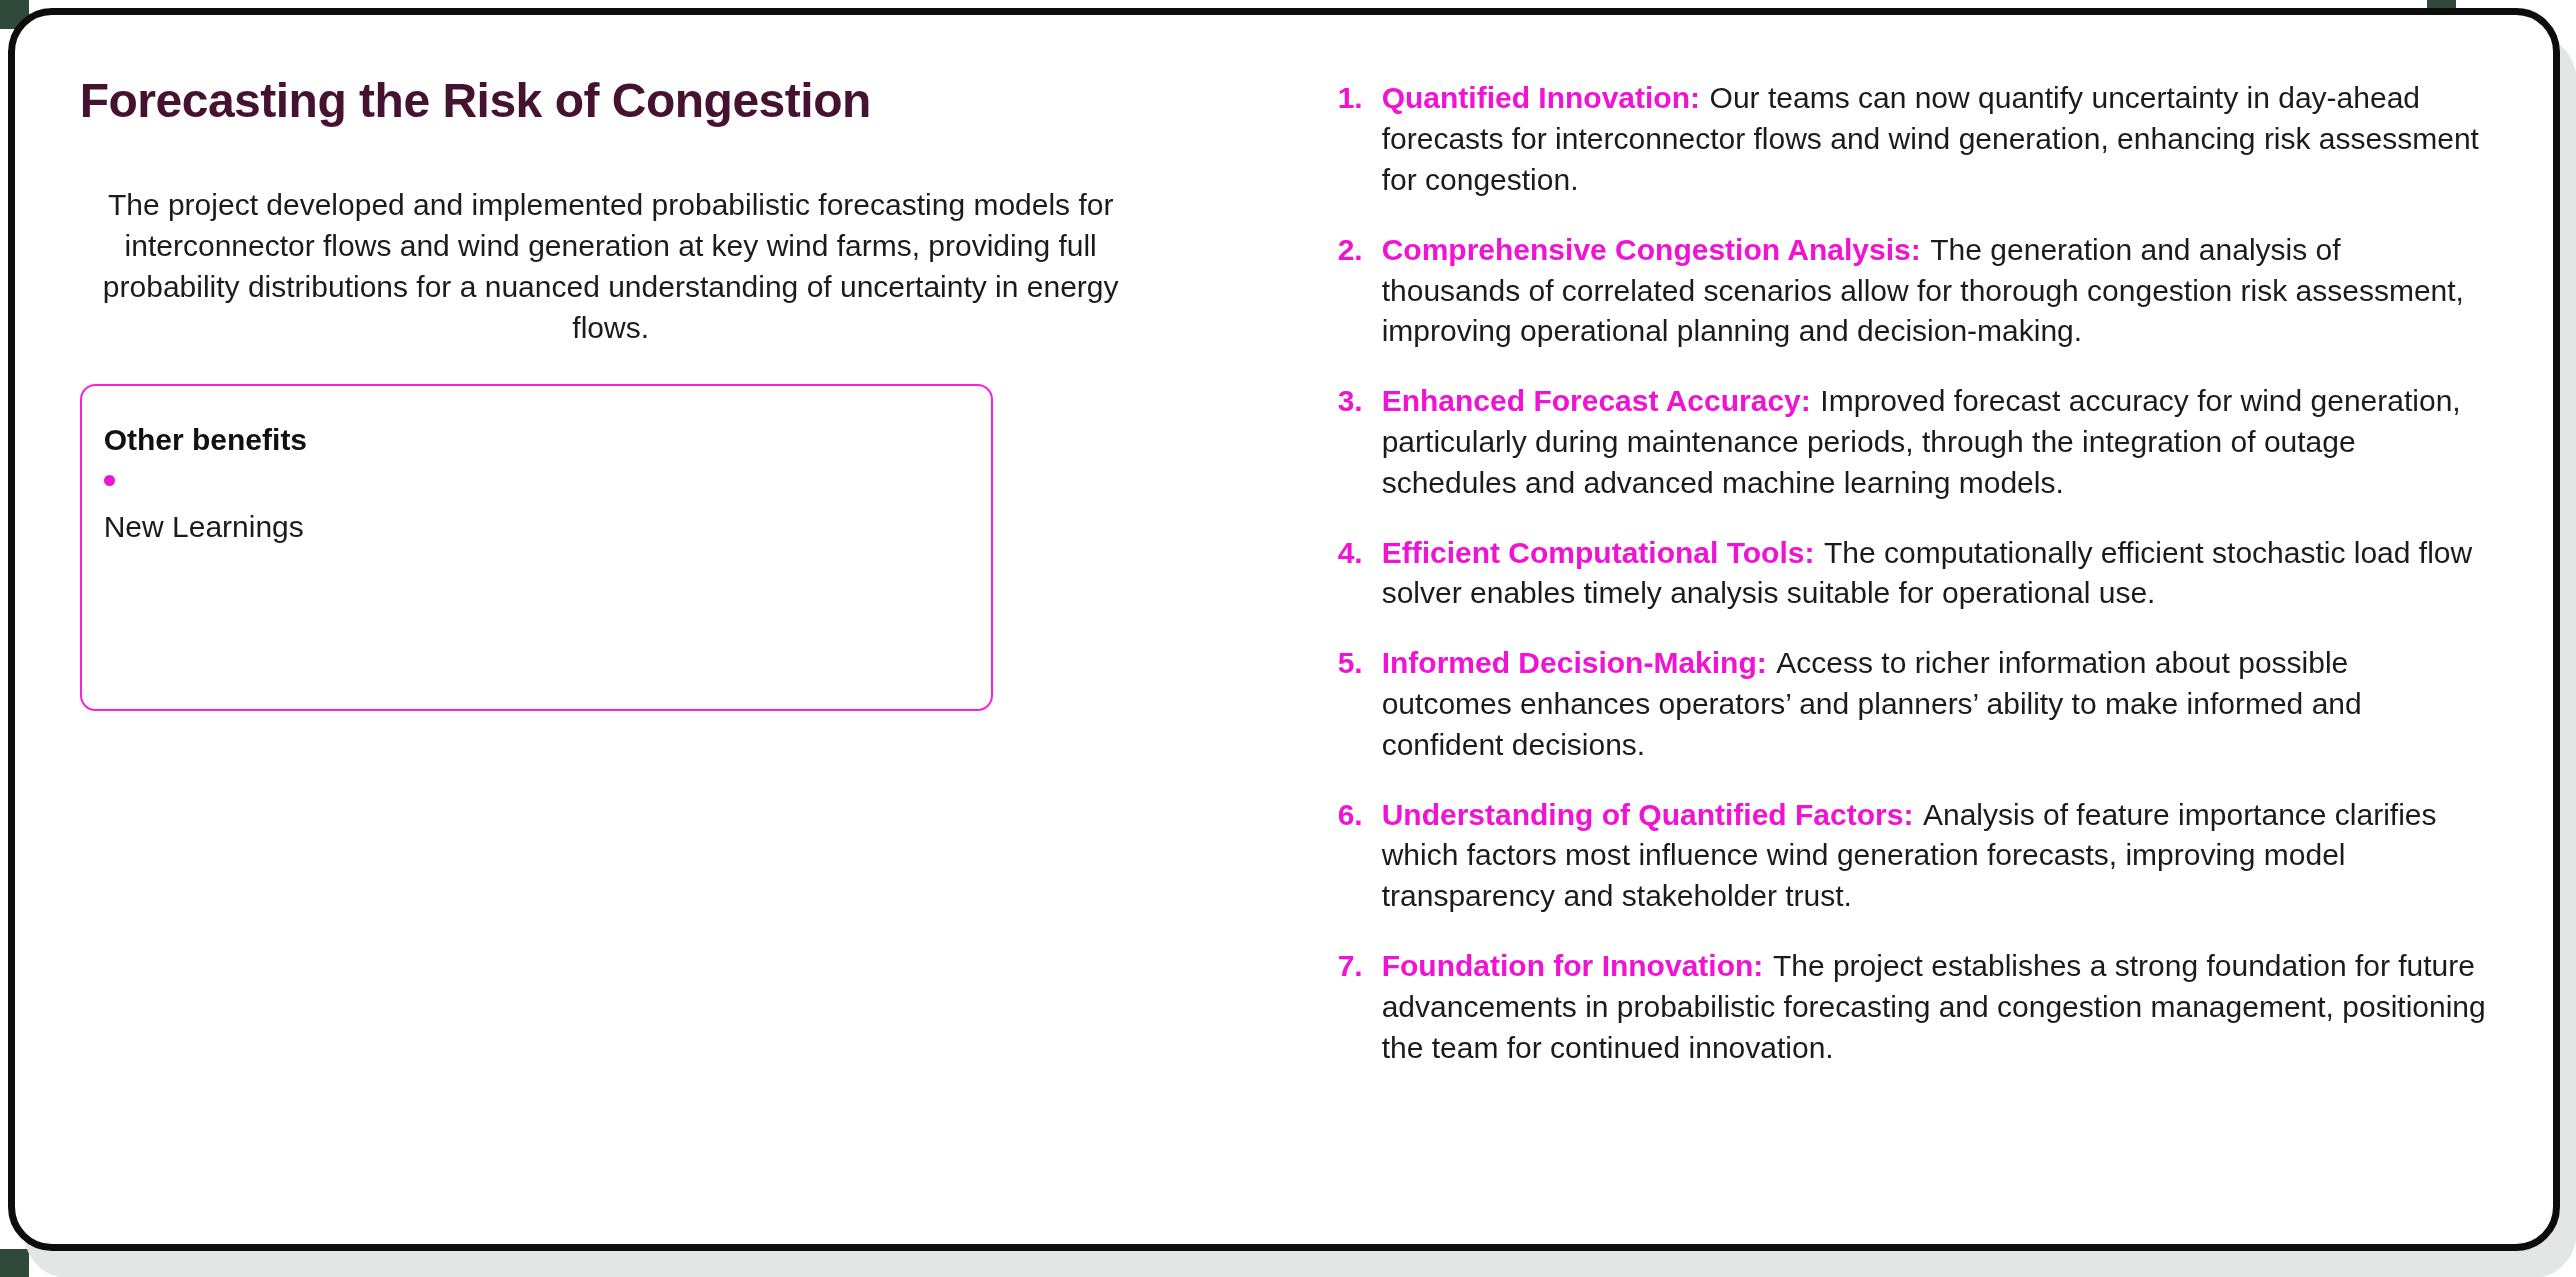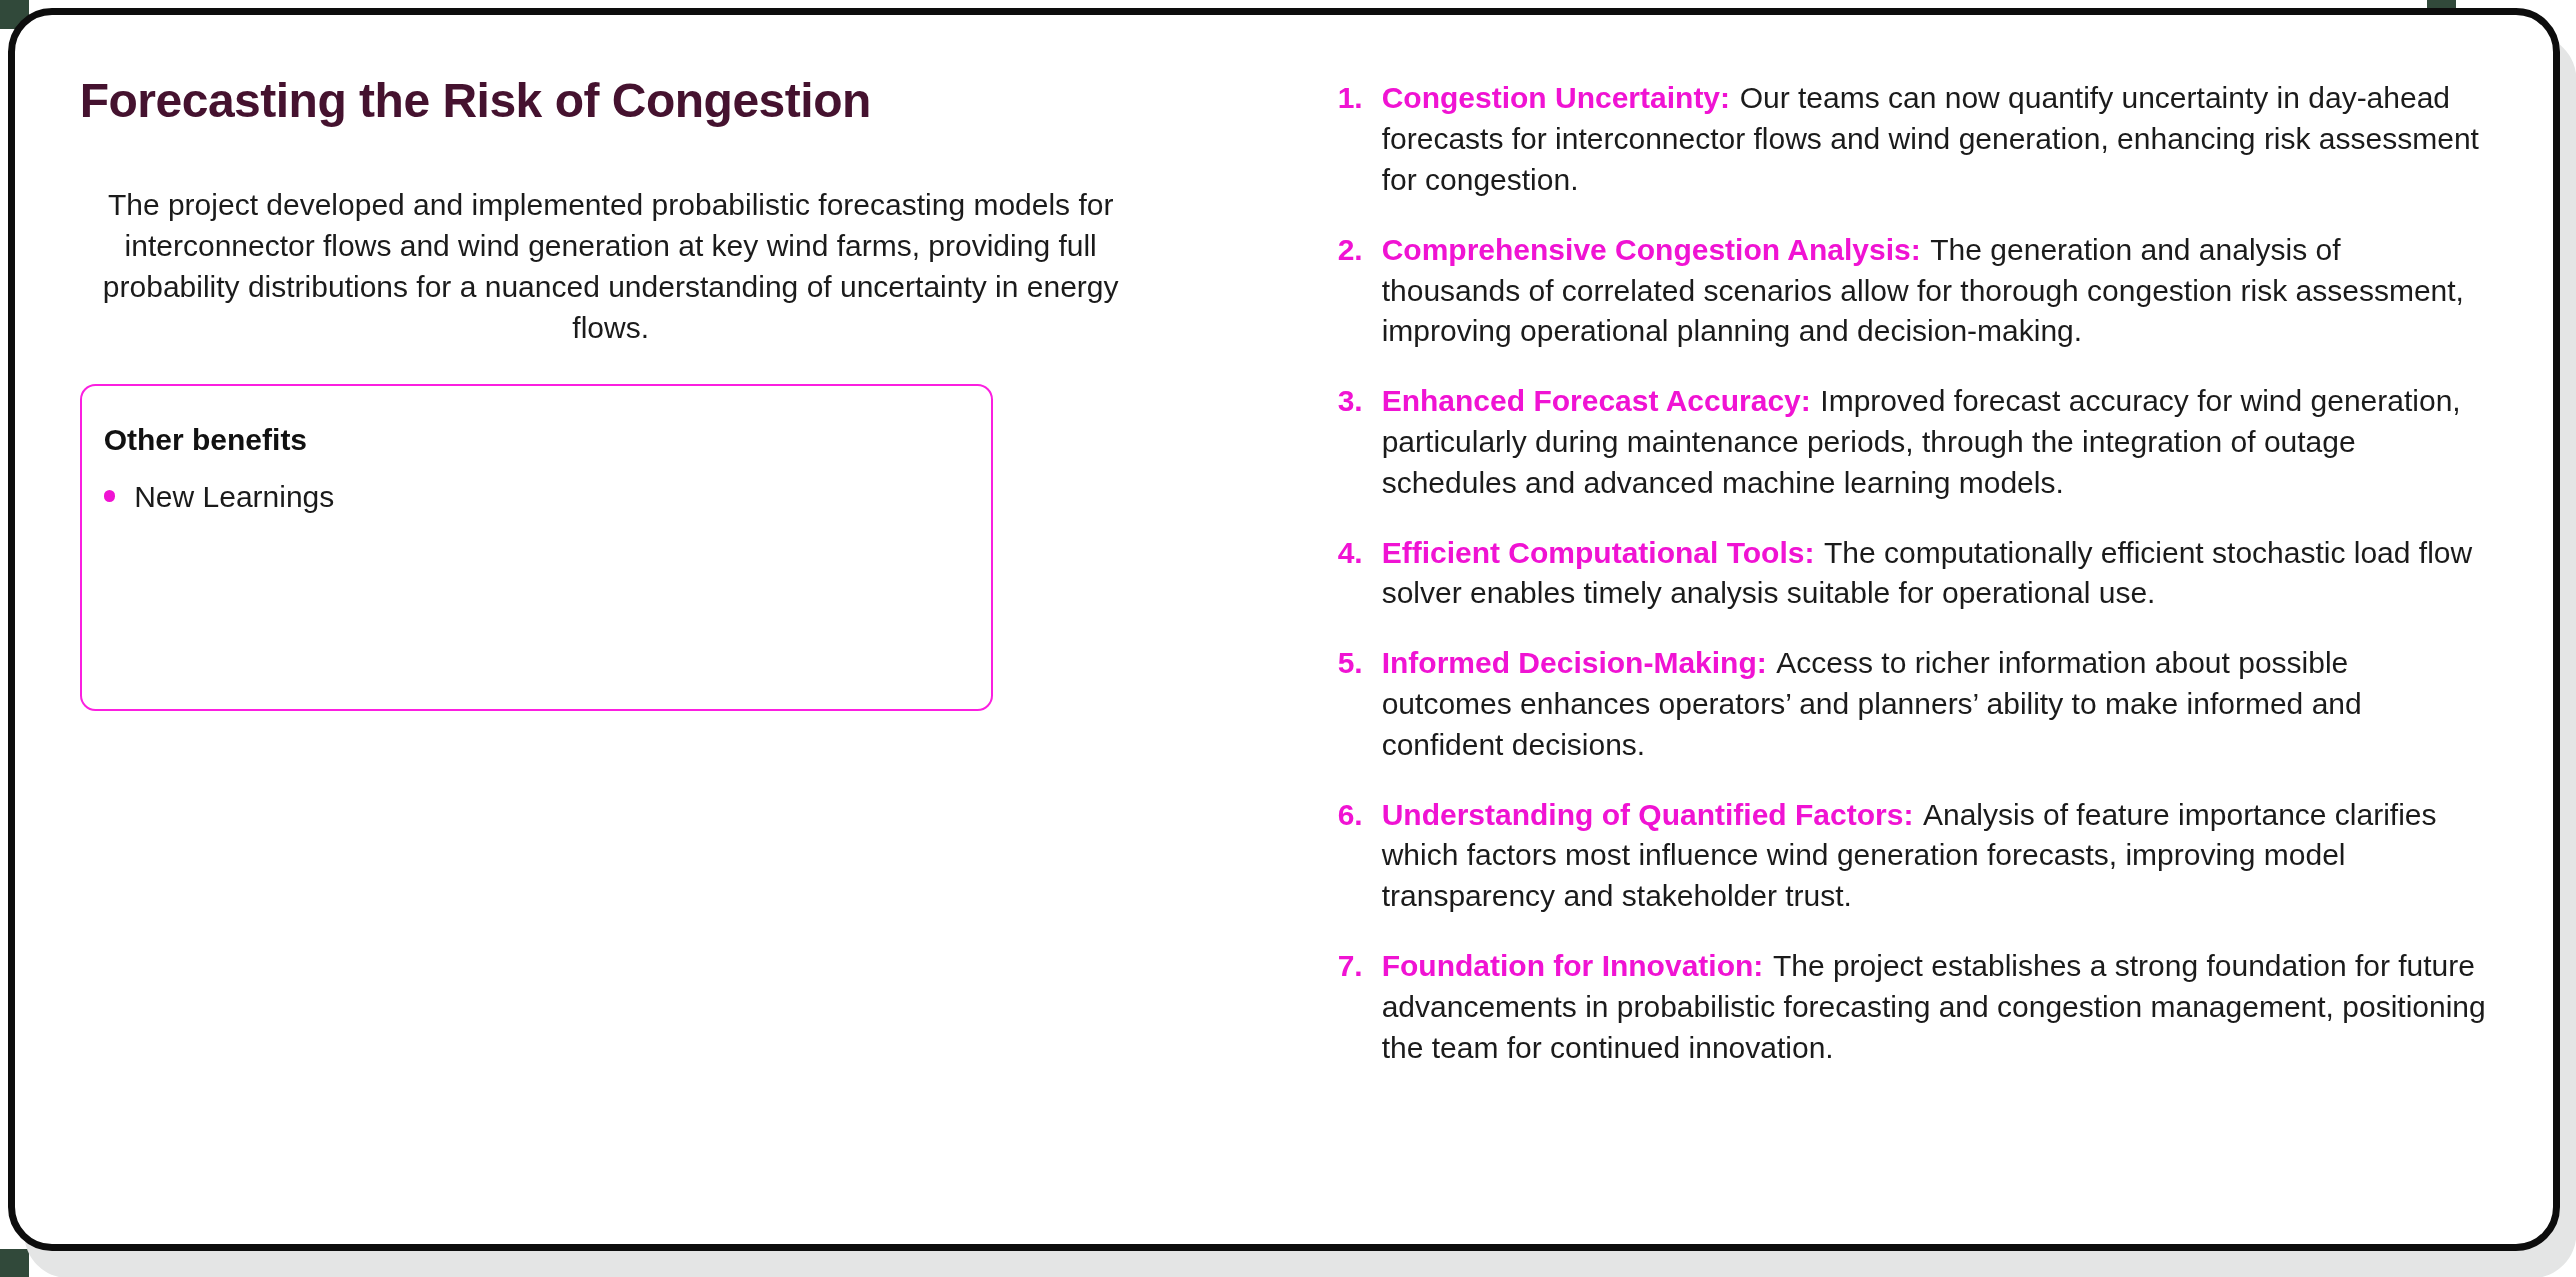--- a/index.html
+++ b/index.html
@@ -72,20 +72,21 @@
     font-size: 30px;
     font-weight: 700;
     color: #111111;
   }
   .bullet-row {
     display: flex;
     align-items: baseline;
     gap: 19px;
     font-size: 30px;
     color: #1b1b1b;
+    flex-direction: column;
   }
   .bullet-dot {
     flex: 0 0 auto;
     width: 11.5px; height: 11.5px;
     border-radius: 50%;
     background: #f013d3;
     position: relative; top: -4.8px;
   }
 
   .benefit-item {
@@ -129,21 +130,21 @@
             <span class="bullet-dot"></span>
             <span>New Learnings</span>
           </div>
         </div>
       </div>
 
       <div class="right-col">
 
         <div class="benefit-item">
           <span class="benefit-number">1.</span>
-          <p class="benefit-body"><span class="benefit-label">Congestion Uncertainty:</span><span>Our teams can now quantify uncertainty in day-ahead forecasts for interconnector flows and wind generation, enhancing risk assessment for congestion.</span></p>
+          <p class="benefit-body"><span class="benefit-label">Quantified Innovation:</span><span>Our teams can now quantify uncertainty in day-ahead forecasts for interconnector flows and wind generation, enhancing risk assessment for congestion.</span></p>
         </div>
 
         <div class="benefit-item">
           <span class="benefit-number">2.</span>
           <p class="benefit-body"><span class="benefit-label">Comprehensive Congestion Analysis:</span><span>The generation and analysis of thousands of correlated scenarios allow for thorough congestion risk assessment, improving operational planning and decision-making.</span></p>
         </div>
 
         <div class="benefit-item">
           <span class="benefit-number">3.</span>
           <p class="benefit-body"><span class="benefit-label">Enhanced Forecast Accuracy:</span><span>Improved forecast accuracy for wind generation, particularly during maintenance periods, through the integration of outage schedules and advanced machine learning models.</span></p>

